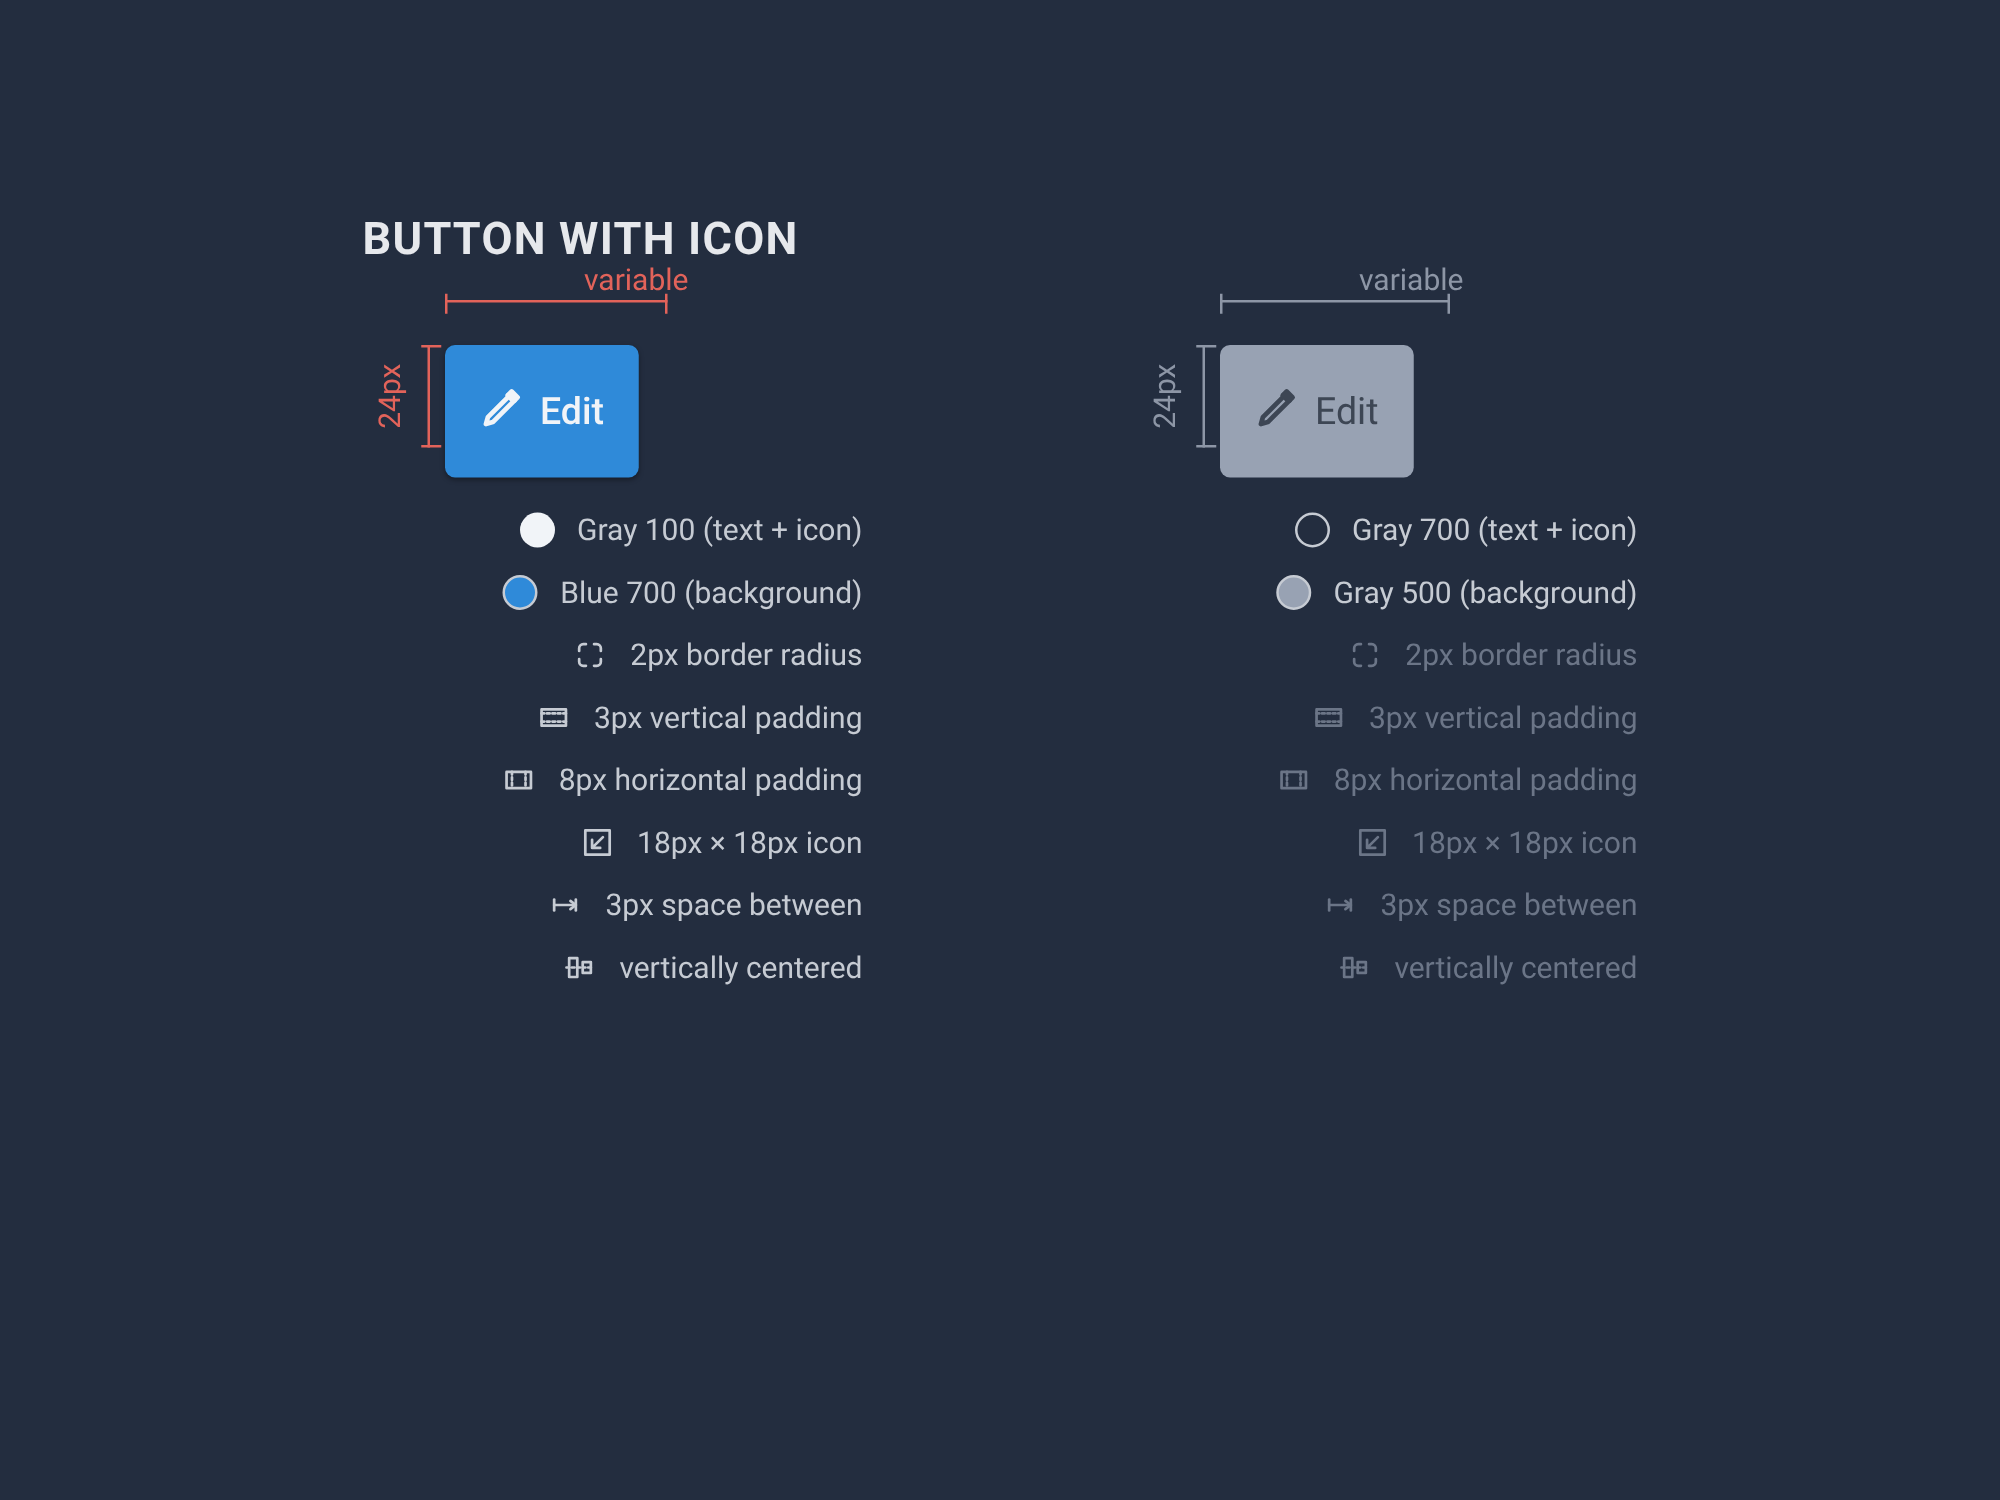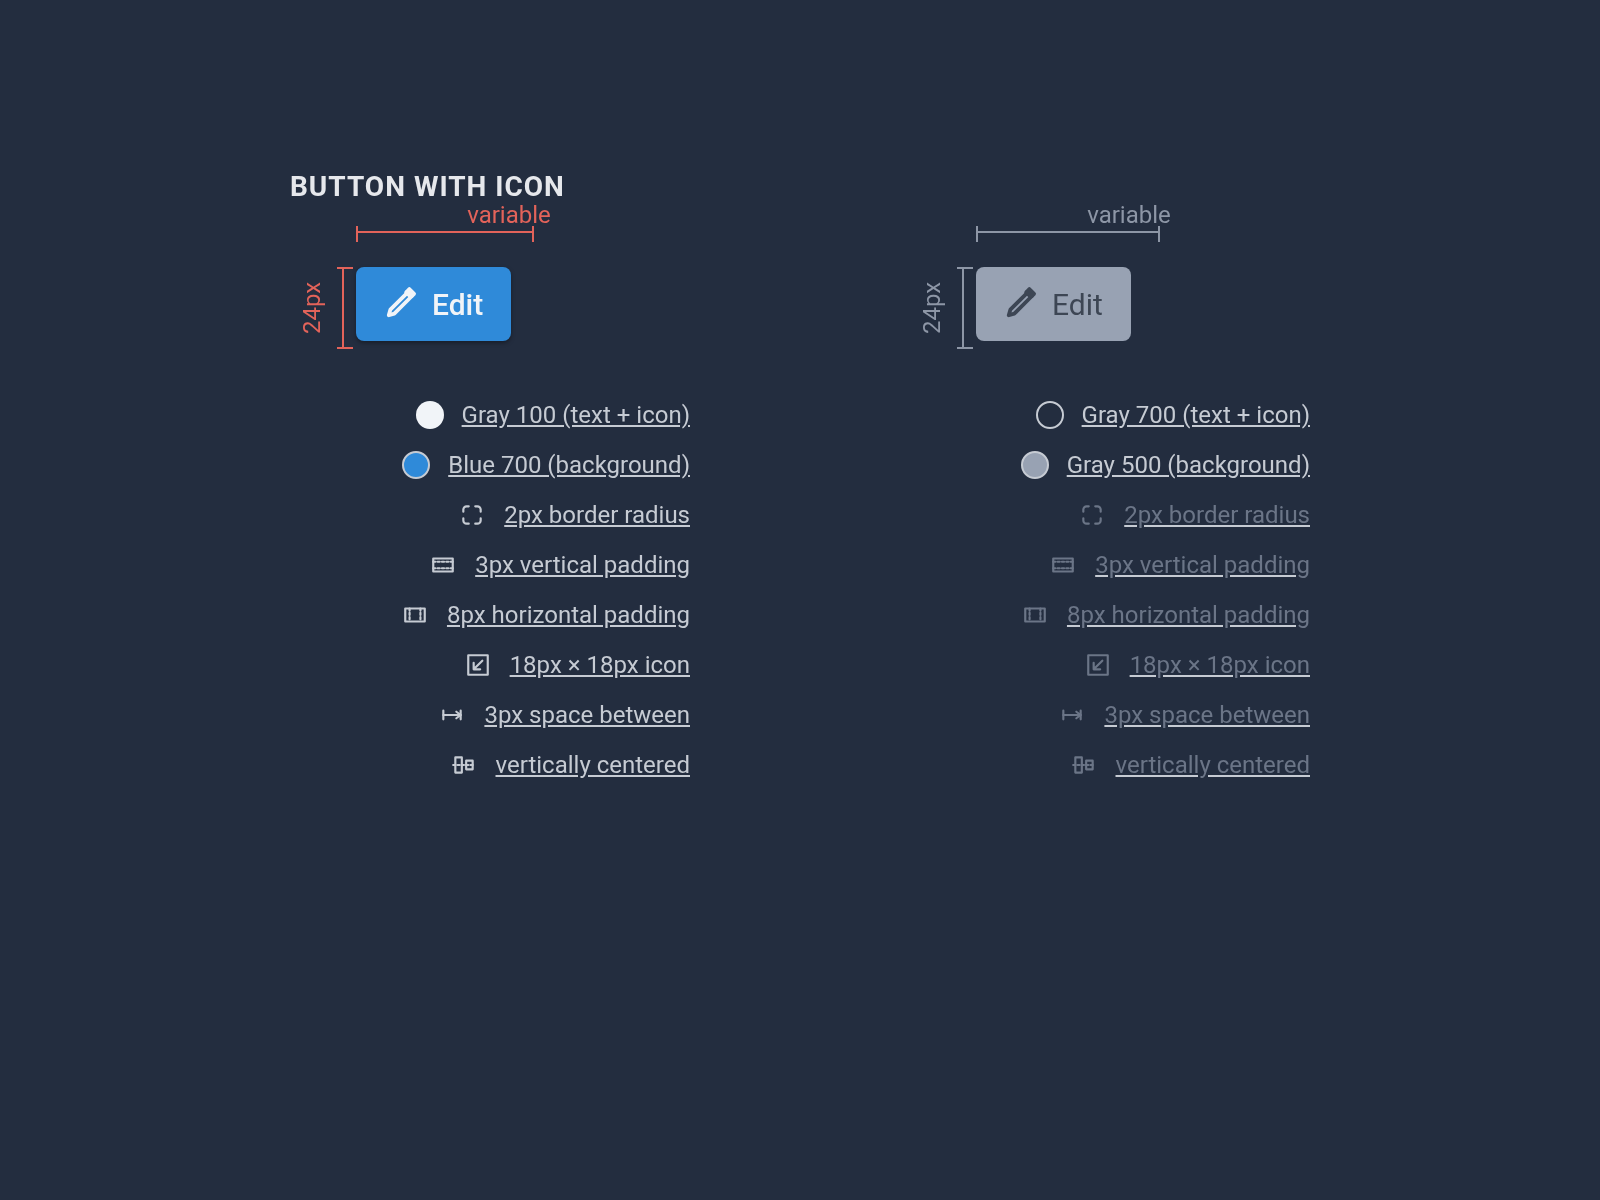--- a/index.html
+++ b/index.html
@@ -4,30 +4,29 @@
 <style>
   * { box-sizing: border-box; margin: 0; padding: 0; }
   html, body { width: 1600px; height: 1200px; }
   body {
     background: #232d3f;
     font-family: -apple-system, BlinkMacSystemFont, "Segoe UI", Roboto, sans-serif;
     color: #c6cbd3;
     padding: 170px 0 0 290px;
   }
   .title {
-    font-size: 28px;
+    font-size: 36px;
     font-weight: 700;
     letter-spacing: 1px;
     color: #e6e8ec;
     margin-bottom: 28px;
   }
   .columns {
     display: flex;
     gap: 220px;
-    text-decoration: underline;
   }
   .col { width: 400px; }
   .col.primary { --accent: #e2635a; }
   .col.disabled { --accent: #8d96a6; }
 
   
   .sample-wrap { position: relative; height: 130px; margin-left: 38px; margin-bottom: 40px; }
 
   .width-bracket {
     position: absolute; top: 0; left: 28px; width: 178px;
@@ -56,21 +55,21 @@
   .height-bracket::after  { bottom: 0; }
   .height-bracket-label {
     position: absolute; top: 36px; left: -30px; height: 82px; display: flex; align-items: center; justify-content: center;
     writing-mode: vertical-rl; transform: rotate(180deg);
     font-size: 24px; color: var(--accent);
   }
 
   .sample-btn {
     position: absolute; top: 36px; left: 28px;
     display: inline-flex; align-items: center; gap: 10px;
-    height: 74px; padding: 0 28px;
+    height: 106px; padding: 0 28px;
     border-radius: 8px;
     font-size: 30px;
   }
   .sample-btn.primary {
     background: #2f8ad9; color: #f1f4f8; font-weight: 500;
     box-shadow: 0 2px 4px rgba(0,0,0,0.35);
   }
   .sample-btn.primary .pencil { stroke: #f1f4f8; }
   .sample-btn.disabled {
     background: #98a2b3; color: #3d4654; font-weight: 400;

